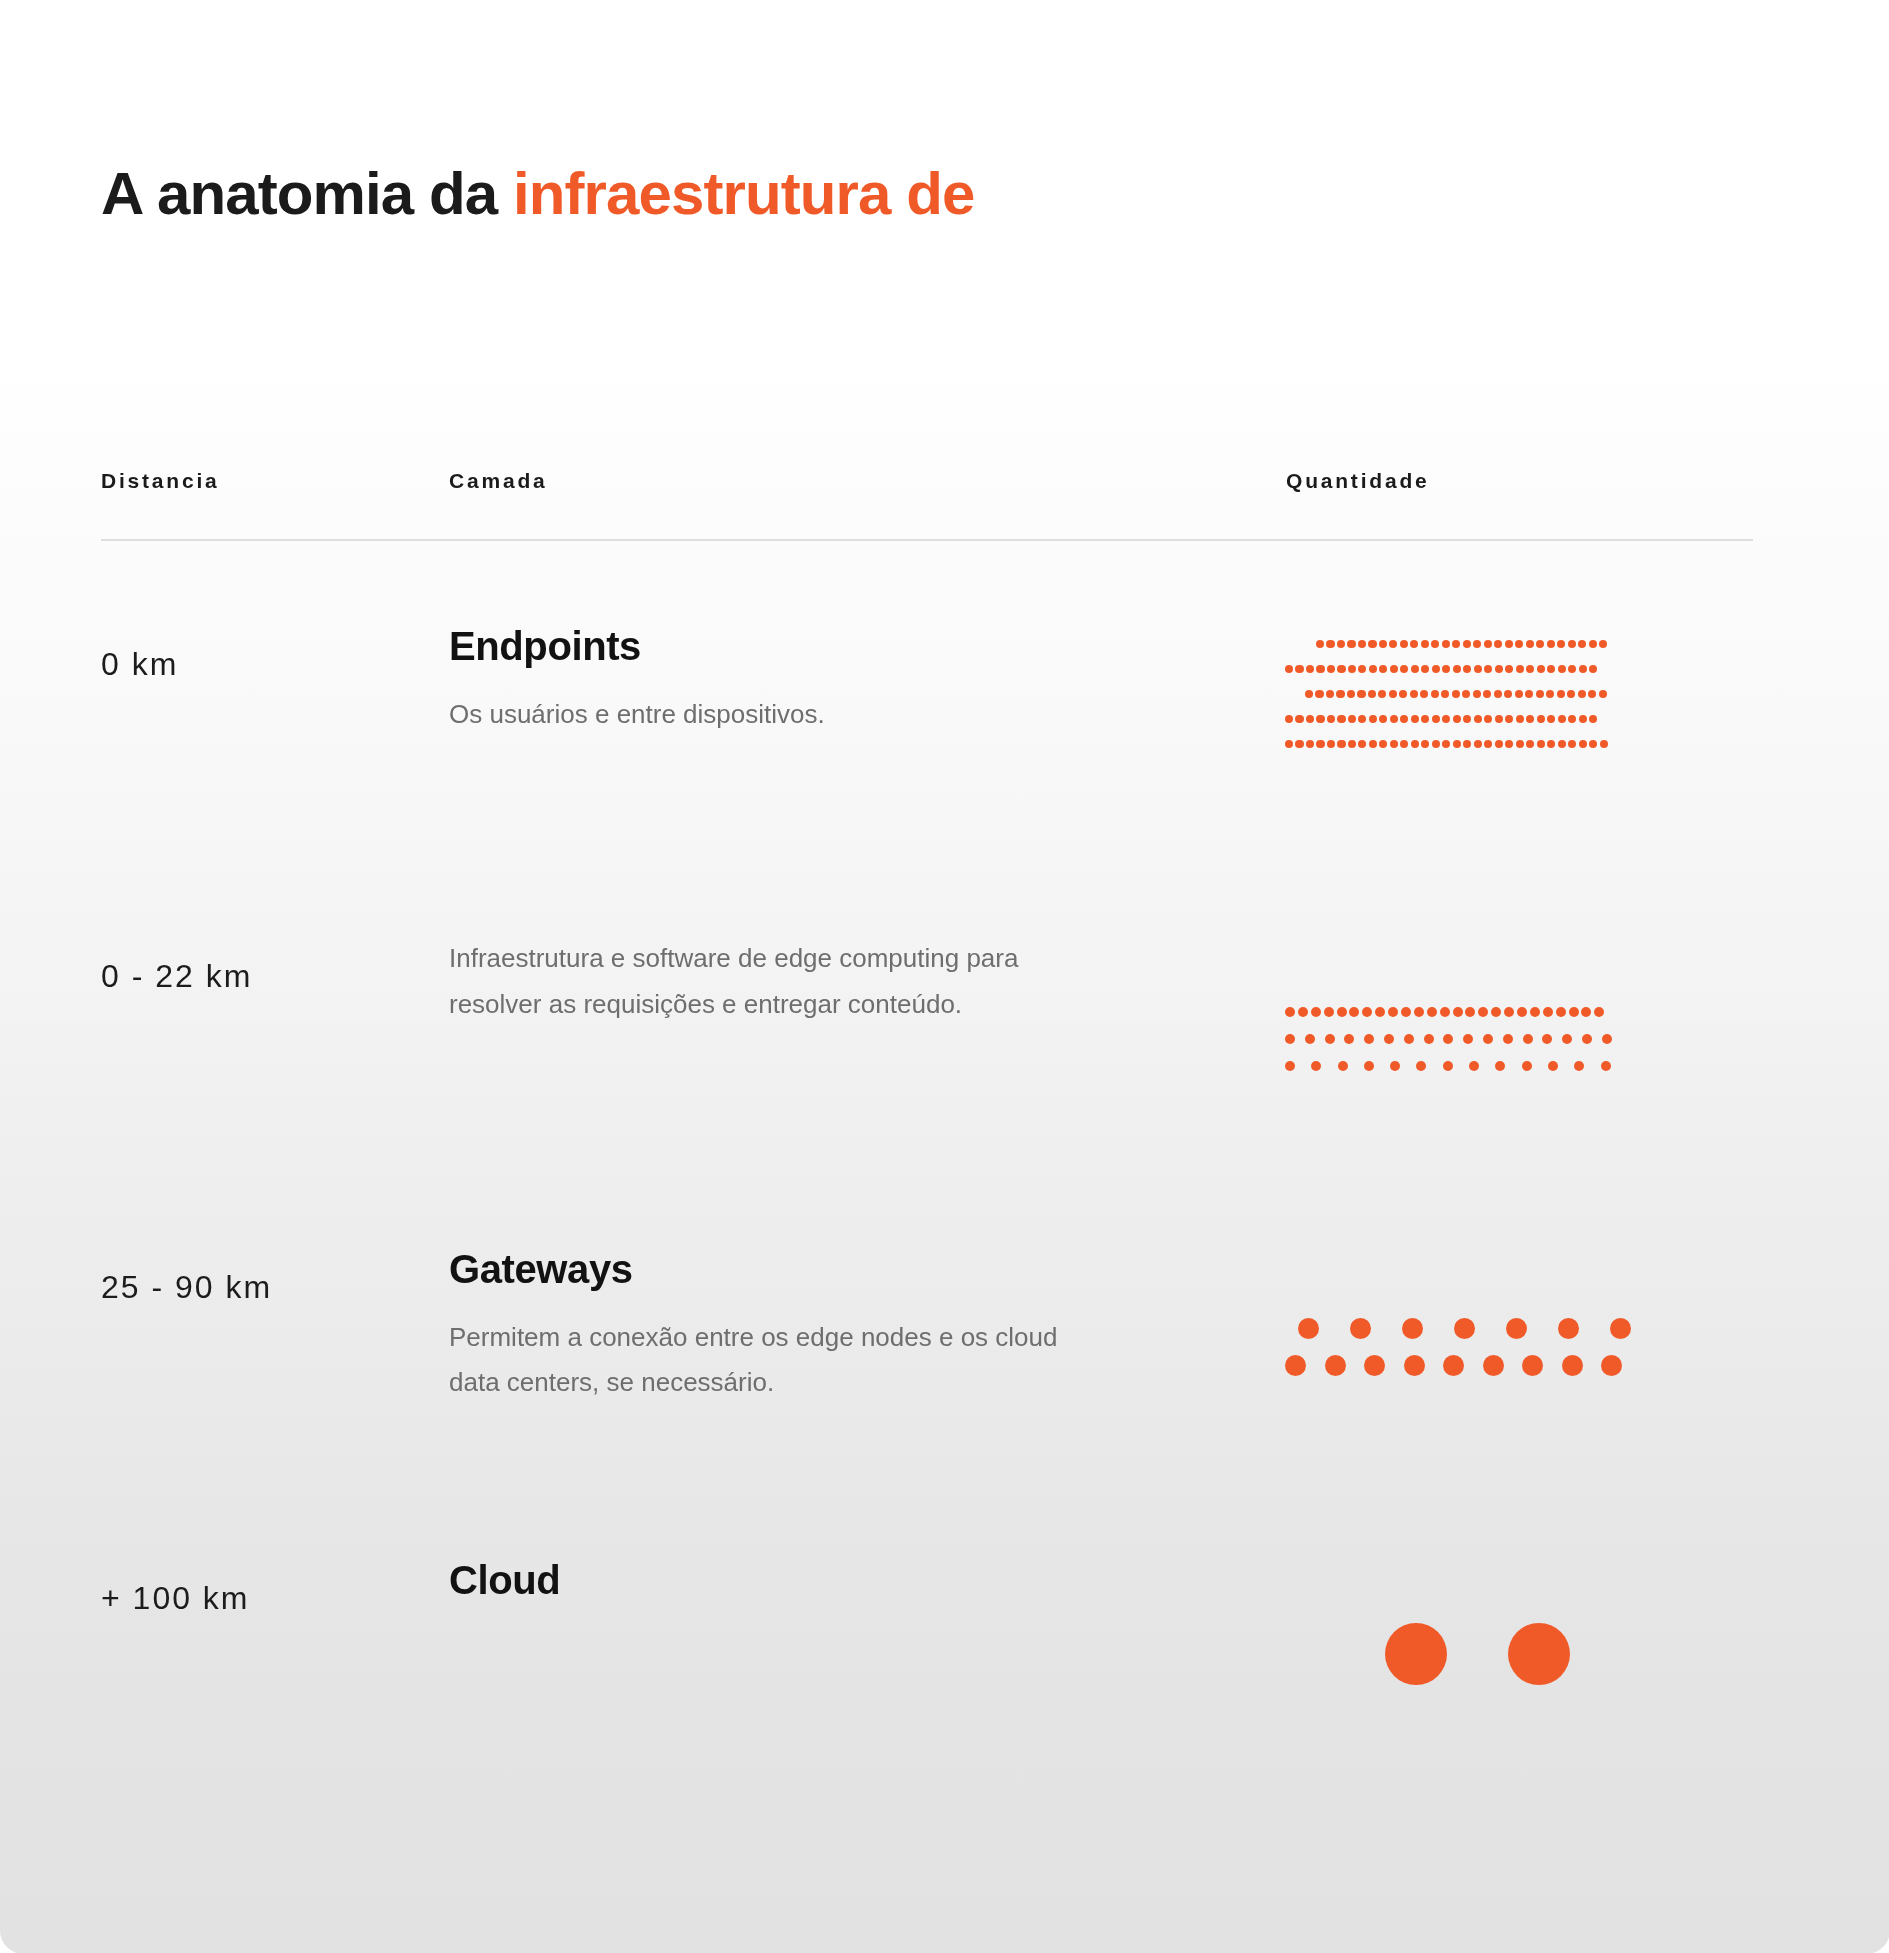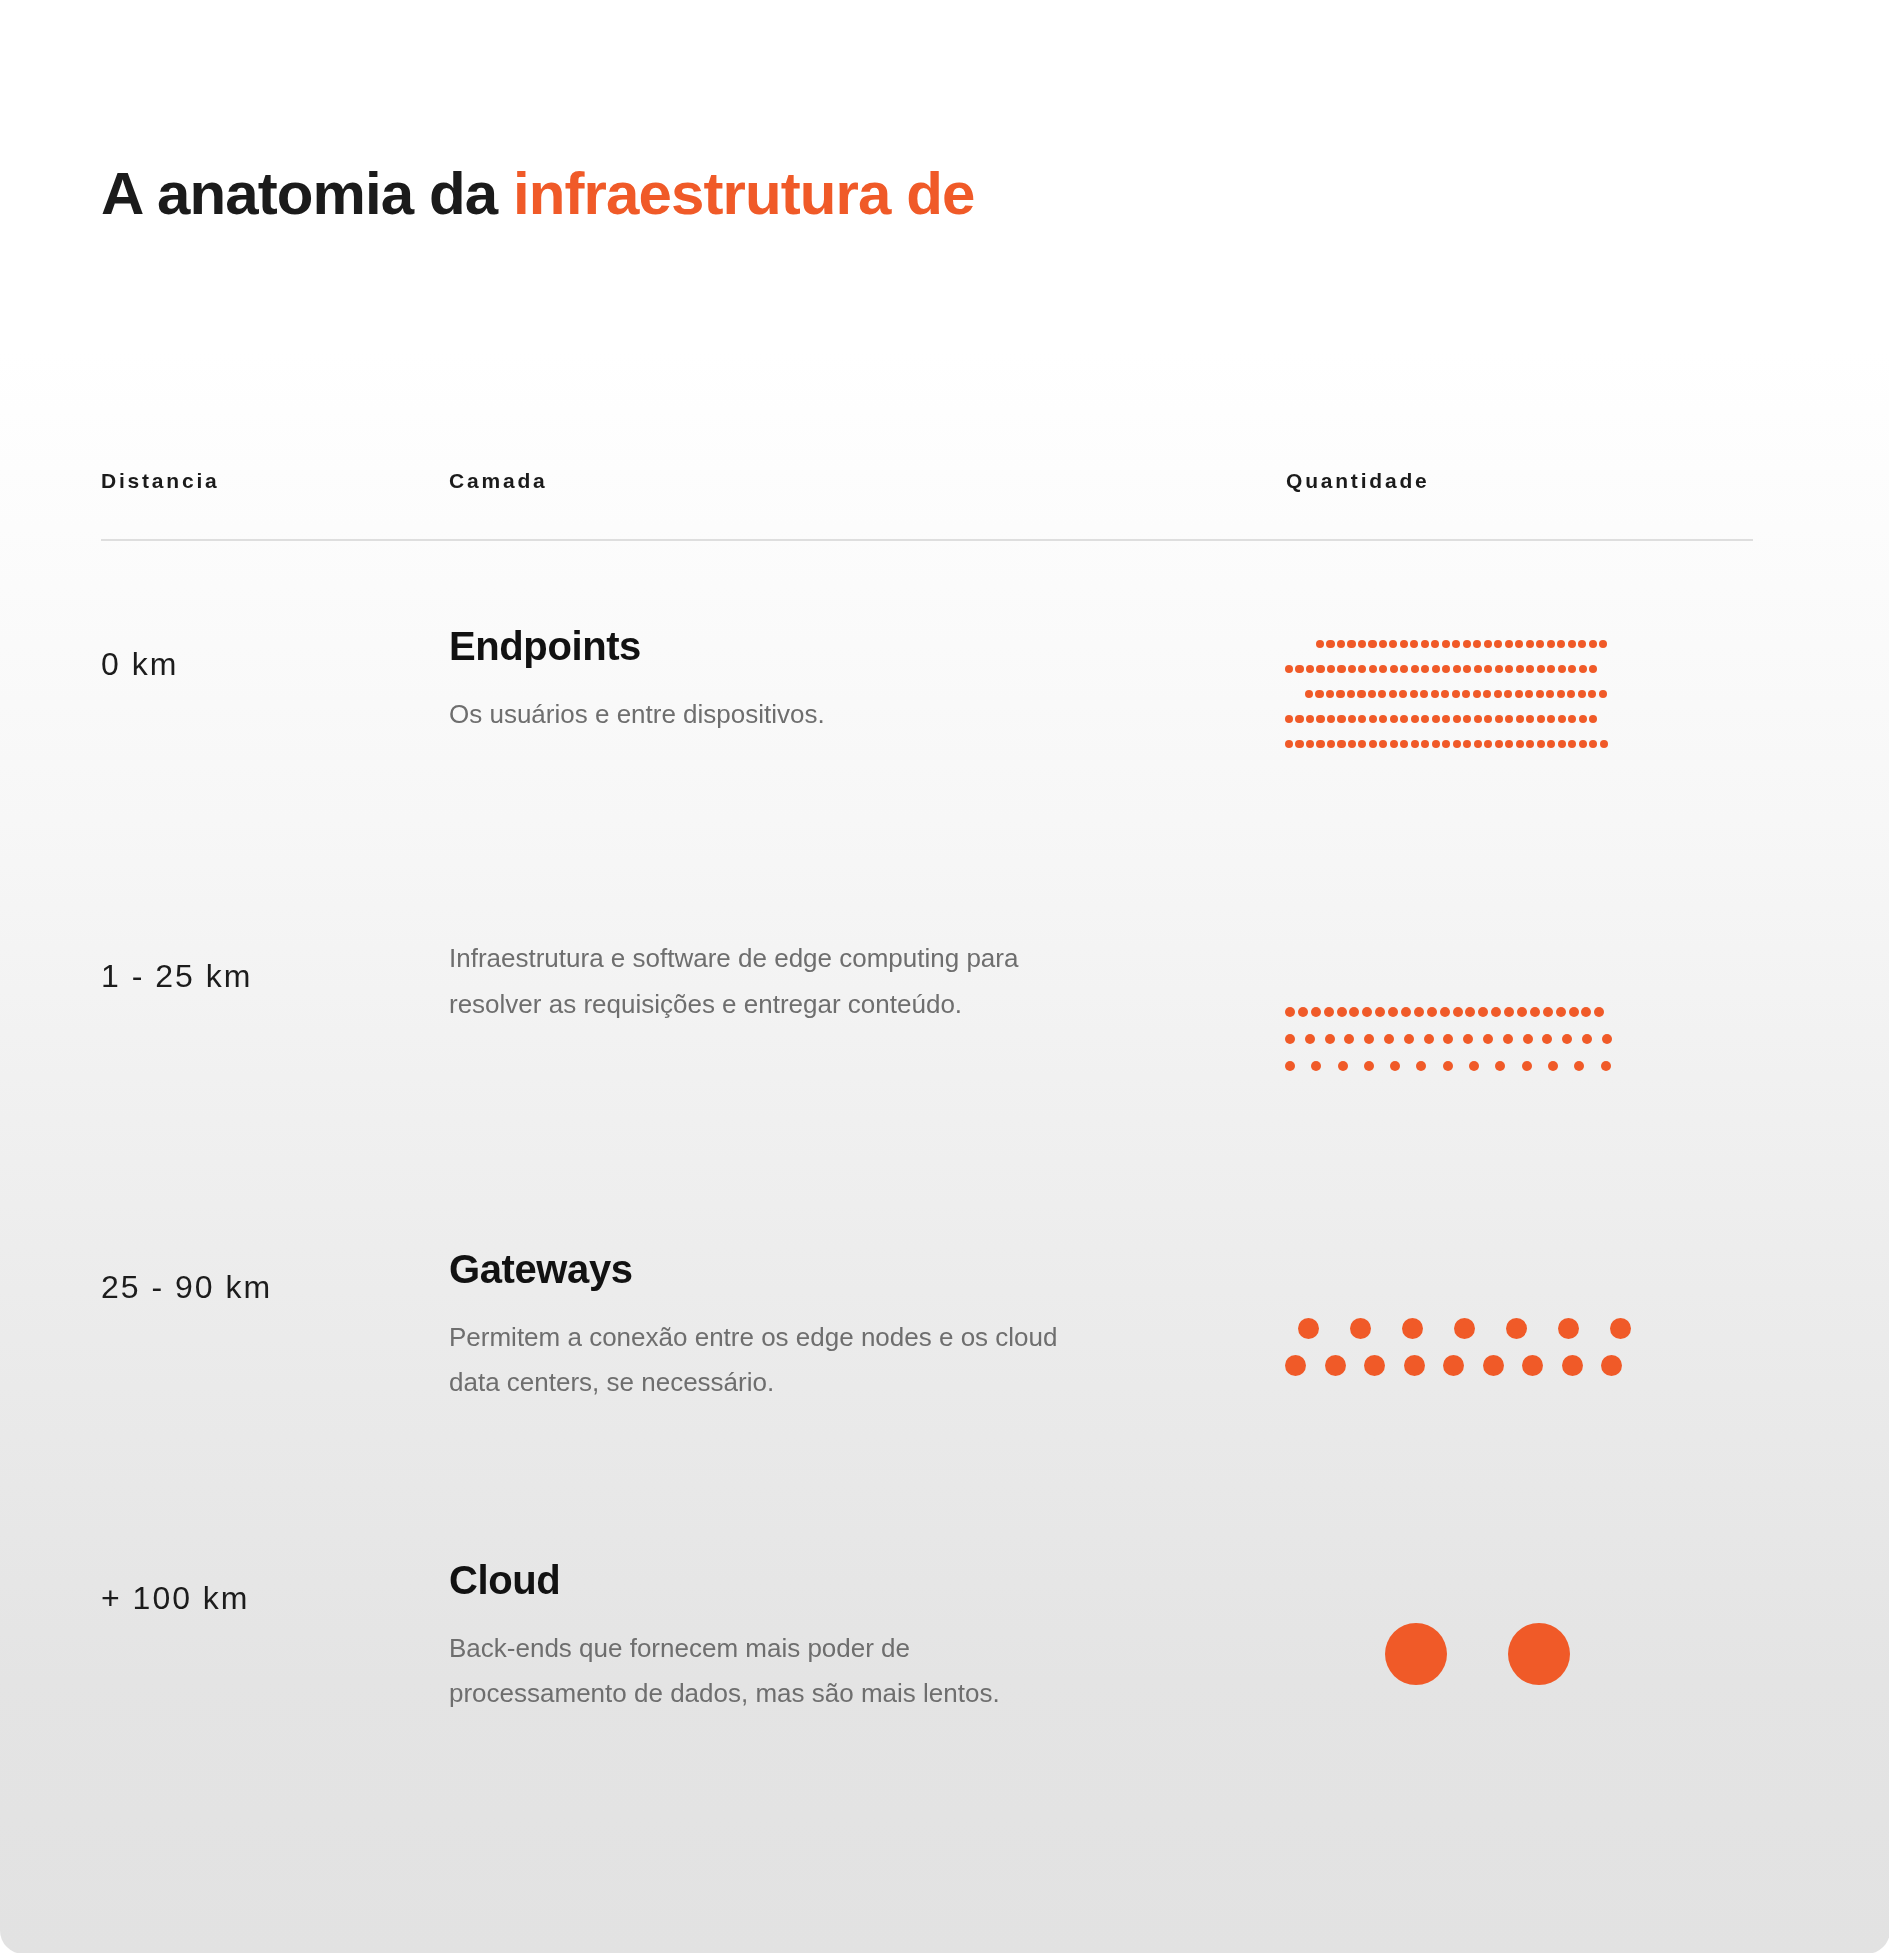--- a/index.html
+++ b/index.html
@@ -151,21 +151,21 @@
     <div class="qty" style="top:16.3px">
         <div class="dotrow" style="height: 25px; padding-left: 31px;"><span class="dot" style="width: 8.1px; height: 8.1px; background: rgb(240, 90, 40); margin-right: 2.4px;"></span><span class="dot" style="width: 8.1px; height: 8.1px; background: rgb(240, 90, 40); margin-right: 2.4px;"></span><span class="dot" style="width: 8.1px; height: 8.1px; background: rgb(240, 90, 40); margin-right: 2.4px;"></span><span class="dot" style="width: 8.1px; height: 8.1px; background: rgb(240, 90, 40); margin-right: 2.4px;"></span><span class="dot" style="width: 8.1px; height: 8.1px; background: rgb(240, 90, 40); margin-right: 2.4px;"></span><span class="dot" style="width: 8.1px; height: 8.1px; background: rgb(240, 90, 40); margin-right: 2.4px;"></span><span class="dot" style="width: 8.1px; height: 8.1px; background: rgb(240, 90, 40); margin-right: 2.4px;"></span><span class="dot" style="width: 8.1px; height: 8.1px; background: rgb(240, 90, 40); margin-right: 2.4px;"></span><span class="dot" style="width: 8.1px; height: 8.1px; background: rgb(240, 90, 40); margin-right: 2.4px;"></span><span class="dot" style="width: 8.1px; height: 8.1px; background: rgb(240, 90, 40); margin-right: 2.4px;"></span><span class="dot" style="width: 8.1px; height: 8.1px; background: rgb(240, 90, 40); margin-right: 2.4px;"></span><span class="dot" style="width: 8.1px; height: 8.1px; background: rgb(240, 90, 40); margin-right: 2.4px;"></span><span class="dot" style="width: 8.1px; height: 8.1px; background: rgb(240, 90, 40); margin-right: 2.4px;"></span><span class="dot" style="width: 8.1px; height: 8.1px; background: rgb(240, 90, 40); margin-right: 2.4px;"></span><span class="dot" style="width: 8.1px; height: 8.1px; background: rgb(240, 90, 40); margin-right: 2.4px;"></span><span class="dot" style="width: 8.1px; height: 8.1px; background: rgb(240, 90, 40); margin-right: 2.4px;"></span><span class="dot" style="width: 8.1px; height: 8.1px; background: rgb(240, 90, 40); margin-right: 2.4px;"></span><span class="dot" style="width: 8.1px; height: 8.1px; background: rgb(240, 90, 40); margin-right: 2.4px;"></span><span class="dot" style="width: 8.1px; height: 8.1px; background: rgb(240, 90, 40); margin-right: 2.4px;"></span><span class="dot" style="width: 8.1px; height: 8.1px; background: rgb(240, 90, 40); margin-right: 2.4px;"></span><span class="dot" style="width: 8.1px; height: 8.1px; background: rgb(240, 90, 40); margin-right: 2.4px;"></span><span class="dot" style="width: 8.1px; height: 8.1px; background: rgb(240, 90, 40); margin-right: 2.4px;"></span><span class="dot" style="width: 8.1px; height: 8.1px; background: rgb(240, 90, 40); margin-right: 2.4px;"></span><span class="dot" style="width: 8.1px; height: 8.1px; background: rgb(240, 90, 40); margin-right: 2.4px;"></span><span class="dot" style="width: 8.1px; height: 8.1px; background: rgb(240, 90, 40); margin-right: 2.4px;"></span><span class="dot" style="width: 8.1px; height: 8.1px; background: rgb(240, 90, 40); margin-right: 2.4px;"></span><span class="dot" style="width: 8.1px; height: 8.1px; background: rgb(240, 90, 40); margin-right: 2.4px;"></span><span class="dot" style="width: 8.1px; height: 8.1px; background: rgb(240, 90, 40);"></span></div>
         <div class="dotrow" style="height: 25px; padding-left: 0px;"><span class="dot" style="width: 8.1px; height: 8.1px; background: rgb(240, 90, 40); margin-right: 2.4px;"></span><span class="dot" style="width: 8.1px; height: 8.1px; background: rgb(240, 90, 40); margin-right: 2.4px;"></span><span class="dot" style="width: 8.1px; height: 8.1px; background: rgb(240, 90, 40); margin-right: 2.4px;"></span><span class="dot" style="width: 8.1px; height: 8.1px; background: rgb(240, 90, 40); margin-right: 2.4px;"></span><span class="dot" style="width: 8.1px; height: 8.1px; background: rgb(240, 90, 40); margin-right: 2.4px;"></span><span class="dot" style="width: 8.1px; height: 8.1px; background: rgb(240, 90, 40); margin-right: 2.4px;"></span><span class="dot" style="width: 8.1px; height: 8.1px; background: rgb(240, 90, 40); margin-right: 2.4px;"></span><span class="dot" style="width: 8.1px; height: 8.1px; background: rgb(240, 90, 40); margin-right: 2.4px;"></span><span class="dot" style="width: 8.1px; height: 8.1px; background: rgb(240, 90, 40); margin-right: 2.4px;"></span><span class="dot" style="width: 8.1px; height: 8.1px; background: rgb(240, 90, 40); margin-right: 2.4px;"></span><span class="dot" style="width: 8.1px; height: 8.1px; background: rgb(240, 90, 40); margin-right: 2.4px;"></span><span class="dot" style="width: 8.1px; height: 8.1px; background: rgb(240, 90, 40); margin-right: 2.4px;"></span><span class="dot" style="width: 8.1px; height: 8.1px; background: rgb(240, 90, 40); margin-right: 2.4px;"></span><span class="dot" style="width: 8.1px; height: 8.1px; background: rgb(240, 90, 40); margin-right: 2.4px;"></span><span class="dot" style="width: 8.1px; height: 8.1px; background: rgb(240, 90, 40); margin-right: 2.4px;"></span><span class="dot" style="width: 8.1px; height: 8.1px; background: rgb(240, 90, 40); margin-right: 2.4px;"></span><span class="dot" style="width: 8.1px; height: 8.1px; background: rgb(240, 90, 40); margin-right: 2.4px;"></span><span class="dot" style="width: 8.1px; height: 8.1px; background: rgb(240, 90, 40); margin-right: 2.4px;"></span><span class="dot" style="width: 8.1px; height: 8.1px; background: rgb(240, 90, 40); margin-right: 2.4px;"></span><span class="dot" style="width: 8.1px; height: 8.1px; background: rgb(240, 90, 40); margin-right: 2.4px;"></span><span class="dot" style="width: 8.1px; height: 8.1px; background: rgb(240, 90, 40); margin-right: 2.4px;"></span><span class="dot" style="width: 8.1px; height: 8.1px; background: rgb(240, 90, 40); margin-right: 2.4px;"></span><span class="dot" style="width: 8.1px; height: 8.1px; background: rgb(240, 90, 40); margin-right: 2.4px;"></span><span class="dot" style="width: 8.1px; height: 8.1px; background: rgb(240, 90, 40); margin-right: 2.4px;"></span><span class="dot" style="width: 8.1px; height: 8.1px; background: rgb(240, 90, 40); margin-right: 2.4px;"></span><span class="dot" style="width: 8.1px; height: 8.1px; background: rgb(240, 90, 40); margin-right: 2.4px;"></span><span class="dot" style="width: 8.1px; height: 8.1px; background: rgb(240, 90, 40); margin-right: 2.4px;"></span><span class="dot" style="width: 8.1px; height: 8.1px; background: rgb(240, 90, 40); margin-right: 2.4px;"></span><span class="dot" style="width: 8.1px; height: 8.1px; background: rgb(240, 90, 40); margin-right: 2.4px;"></span><span class="dot" style="width: 8.1px; height: 8.1px; background: rgb(240, 90, 40);"></span></div>
         <div class="dotrow" style="height: 25px; padding-left: 20px;"><span class="dot" style="width: 8.1px; height: 8.1px; background: rgb(240, 90, 40); margin-right: 2.4px;"></span><span class="dot" style="width: 8.1px; height: 8.1px; background: rgb(240, 90, 40); margin-right: 2.4px;"></span><span class="dot" style="width: 8.1px; height: 8.1px; background: rgb(240, 90, 40); margin-right: 2.4px;"></span><span class="dot" style="width: 8.1px; height: 8.1px; background: rgb(240, 90, 40); margin-right: 2.4px;"></span><span class="dot" style="width: 8.1px; height: 8.1px; background: rgb(240, 90, 40); margin-right: 2.4px;"></span><span class="dot" style="width: 8.1px; height: 8.1px; background: rgb(240, 90, 40); margin-right: 2.4px;"></span><span class="dot" style="width: 8.1px; height: 8.1px; background: rgb(240, 90, 40); margin-right: 2.4px;"></span><span class="dot" style="width: 8.1px; height: 8.1px; background: rgb(240, 90, 40); margin-right: 2.4px;"></span><span class="dot" style="width: 8.1px; height: 8.1px; background: rgb(240, 90, 40); margin-right: 2.4px;"></span><span class="dot" style="width: 8.1px; height: 8.1px; background: rgb(240, 90, 40); margin-right: 2.4px;"></span><span class="dot" style="width: 8.1px; height: 8.1px; background: rgb(240, 90, 40); margin-right: 2.4px;"></span><span class="dot" style="width: 8.1px; height: 8.1px; background: rgb(240, 90, 40); margin-right: 2.4px;"></span><span class="dot" style="width: 8.1px; height: 8.1px; background: rgb(240, 90, 40); margin-right: 2.4px;"></span><span class="dot" style="width: 8.1px; height: 8.1px; background: rgb(240, 90, 40); margin-right: 2.4px;"></span><span class="dot" style="width: 8.1px; height: 8.1px; background: rgb(240, 90, 40); margin-right: 2.4px;"></span><span class="dot" style="width: 8.1px; height: 8.1px; background: rgb(240, 90, 40); margin-right: 2.4px;"></span><span class="dot" style="width: 8.1px; height: 8.1px; background: rgb(240, 90, 40); margin-right: 2.4px;"></span><span class="dot" style="width: 8.1px; height: 8.1px; background: rgb(240, 90, 40); margin-right: 2.4px;"></span><span class="dot" style="width: 8.1px; height: 8.1px; background: rgb(240, 90, 40); margin-right: 2.4px;"></span><span class="dot" style="width: 8.1px; height: 8.1px; background: rgb(240, 90, 40); margin-right: 2.4px;"></span><span class="dot" style="width: 8.1px; height: 8.1px; background: rgb(240, 90, 40); margin-right: 2.4px;"></span><span class="dot" style="width: 8.1px; height: 8.1px; background: rgb(240, 90, 40); margin-right: 2.4px;"></span><span class="dot" style="width: 8.1px; height: 8.1px; background: rgb(240, 90, 40); margin-right: 2.4px;"></span><span class="dot" style="width: 8.1px; height: 8.1px; background: rgb(240, 90, 40); margin-right: 2.4px;"></span><span class="dot" style="width: 8.1px; height: 8.1px; background: rgb(240, 90, 40); margin-right: 2.4px;"></span><span class="dot" style="width: 8.1px; height: 8.1px; background: rgb(240, 90, 40); margin-right: 2.4px;"></span><span class="dot" style="width: 8.1px; height: 8.1px; background: rgb(240, 90, 40); margin-right: 2.4px;"></span><span class="dot" style="width: 8.1px; height: 8.1px; background: rgb(240, 90, 40); margin-right: 2.4px;"></span><span class="dot" style="width: 8.1px; height: 8.1px; background: rgb(240, 90, 40);"></span></div>
         <div class="dotrow" style="height: 25px; padding-left: 0px;"><span class="dot" style="width: 8.1px; height: 8.1px; background: rgb(240, 90, 40); margin-right: 2.4px;"></span><span class="dot" style="width: 8.1px; height: 8.1px; background: rgb(240, 90, 40); margin-right: 2.4px;"></span><span class="dot" style="width: 8.1px; height: 8.1px; background: rgb(240, 90, 40); margin-right: 2.4px;"></span><span class="dot" style="width: 8.1px; height: 8.1px; background: rgb(240, 90, 40); margin-right: 2.4px;"></span><span class="dot" style="width: 8.1px; height: 8.1px; background: rgb(240, 90, 40); margin-right: 2.4px;"></span><span class="dot" style="width: 8.1px; height: 8.1px; background: rgb(240, 90, 40); margin-right: 2.4px;"></span><span class="dot" style="width: 8.1px; height: 8.1px; background: rgb(240, 90, 40); margin-right: 2.4px;"></span><span class="dot" style="width: 8.1px; height: 8.1px; background: rgb(240, 90, 40); margin-right: 2.4px;"></span><span class="dot" style="width: 8.1px; height: 8.1px; background: rgb(240, 90, 40); margin-right: 2.4px;"></span><span class="dot" style="width: 8.1px; height: 8.1px; background: rgb(240, 90, 40); margin-right: 2.4px;"></span><span class="dot" style="width: 8.1px; height: 8.1px; background: rgb(240, 90, 40); margin-right: 2.4px;"></span><span class="dot" style="width: 8.1px; height: 8.1px; background: rgb(240, 90, 40); margin-right: 2.4px;"></span><span class="dot" style="width: 8.1px; height: 8.1px; background: rgb(240, 90, 40); margin-right: 2.4px;"></span><span class="dot" style="width: 8.1px; height: 8.1px; background: rgb(240, 90, 40); margin-right: 2.4px;"></span><span class="dot" style="width: 8.1px; height: 8.1px; background: rgb(240, 90, 40); margin-right: 2.4px;"></span><span class="dot" style="width: 8.1px; height: 8.1px; background: rgb(240, 90, 40); margin-right: 2.4px;"></span><span class="dot" style="width: 8.1px; height: 8.1px; background: rgb(240, 90, 40); margin-right: 2.4px;"></span><span class="dot" style="width: 8.1px; height: 8.1px; background: rgb(240, 90, 40); margin-right: 2.4px;"></span><span class="dot" style="width: 8.1px; height: 8.1px; background: rgb(240, 90, 40); margin-right: 2.4px;"></span><span class="dot" style="width: 8.1px; height: 8.1px; background: rgb(240, 90, 40); margin-right: 2.4px;"></span><span class="dot" style="width: 8.1px; height: 8.1px; background: rgb(240, 90, 40); margin-right: 2.4px;"></span><span class="dot" style="width: 8.1px; height: 8.1px; background: rgb(240, 90, 40); margin-right: 2.4px;"></span><span class="dot" style="width: 8.1px; height: 8.1px; background: rgb(240, 90, 40); margin-right: 2.4px;"></span><span class="dot" style="width: 8.1px; height: 8.1px; background: rgb(240, 90, 40); margin-right: 2.4px;"></span><span class="dot" style="width: 8.1px; height: 8.1px; background: rgb(240, 90, 40); margin-right: 2.4px;"></span><span class="dot" style="width: 8.1px; height: 8.1px; background: rgb(240, 90, 40); margin-right: 2.4px;"></span><span class="dot" style="width: 8.1px; height: 8.1px; background: rgb(240, 90, 40); margin-right: 2.4px;"></span><span class="dot" style="width: 8.1px; height: 8.1px; background: rgb(240, 90, 40); margin-right: 2.4px;"></span><span class="dot" style="width: 8.1px; height: 8.1px; background: rgb(240, 90, 40); margin-right: 2.4px;"></span><span class="dot" style="width: 8.1px; height: 8.1px; background: rgb(240, 90, 40);"></span></div>
         <div class="dotrow" style="height: 25px; padding-left: 0px;"><span class="dot" style="width: 8.1px; height: 8.1px; background: rgb(240, 90, 40); margin-right: 2.4px;"></span><span class="dot" style="width: 8.1px; height: 8.1px; background: rgb(240, 90, 40); margin-right: 2.4px;"></span><span class="dot" style="width: 8.1px; height: 8.1px; background: rgb(240, 90, 40); margin-right: 2.4px;"></span><span class="dot" style="width: 8.1px; height: 8.1px; background: rgb(240, 90, 40); margin-right: 2.4px;"></span><span class="dot" style="width: 8.1px; height: 8.1px; background: rgb(240, 90, 40); margin-right: 2.4px;"></span><span class="dot" style="width: 8.1px; height: 8.1px; background: rgb(240, 90, 40); margin-right: 2.4px;"></span><span class="dot" style="width: 8.1px; height: 8.1px; background: rgb(240, 90, 40); margin-right: 2.4px;"></span><span class="dot" style="width: 8.1px; height: 8.1px; background: rgb(240, 90, 40); margin-right: 2.4px;"></span><span class="dot" style="width: 8.1px; height: 8.1px; background: rgb(240, 90, 40); margin-right: 2.4px;"></span><span class="dot" style="width: 8.1px; height: 8.1px; background: rgb(240, 90, 40); margin-right: 2.4px;"></span><span class="dot" style="width: 8.1px; height: 8.1px; background: rgb(240, 90, 40); margin-right: 2.4px;"></span><span class="dot" style="width: 8.1px; height: 8.1px; background: rgb(240, 90, 40); margin-right: 2.4px;"></span><span class="dot" style="width: 8.1px; height: 8.1px; background: rgb(240, 90, 40); margin-right: 2.4px;"></span><span class="dot" style="width: 8.1px; height: 8.1px; background: rgb(240, 90, 40); margin-right: 2.4px;"></span><span class="dot" style="width: 8.1px; height: 8.1px; background: rgb(240, 90, 40); margin-right: 2.4px;"></span><span class="dot" style="width: 8.1px; height: 8.1px; background: rgb(240, 90, 40); margin-right: 2.4px;"></span><span class="dot" style="width: 8.1px; height: 8.1px; background: rgb(240, 90, 40); margin-right: 2.4px;"></span><span class="dot" style="width: 8.1px; height: 8.1px; background: rgb(240, 90, 40); margin-right: 2.4px;"></span><span class="dot" style="width: 8.1px; height: 8.1px; background: rgb(240, 90, 40); margin-right: 2.4px;"></span><span class="dot" style="width: 8.1px; height: 8.1px; background: rgb(240, 90, 40); margin-right: 2.4px;"></span><span class="dot" style="width: 8.1px; height: 8.1px; background: rgb(240, 90, 40); margin-right: 2.4px;"></span><span class="dot" style="width: 8.1px; height: 8.1px; background: rgb(240, 90, 40); margin-right: 2.4px;"></span><span class="dot" style="width: 8.1px; height: 8.1px; background: rgb(240, 90, 40); margin-right: 2.4px;"></span><span class="dot" style="width: 8.1px; height: 8.1px; background: rgb(240, 90, 40); margin-right: 2.4px;"></span><span class="dot" style="width: 8.1px; height: 8.1px; background: rgb(240, 90, 40); margin-right: 2.4px;"></span><span class="dot" style="width: 8.1px; height: 8.1px; background: rgb(240, 90, 40); margin-right: 2.4px;"></span><span class="dot" style="width: 8.1px; height: 8.1px; background: rgb(240, 90, 40); margin-right: 2.4px;"></span><span class="dot" style="width: 8.1px; height: 8.1px; background: rgb(240, 90, 40); margin-right: 2.4px;"></span><span class="dot" style="width: 8.1px; height: 8.1px; background: rgb(240, 90, 40); margin-right: 2.4px;"></span><span class="dot" style="width: 8.1px; height: 8.1px; background: rgb(240, 90, 40); margin-right: 2.4px;"></span><span class="dot" style="width: 8.1px; height: 8.1px; background: rgb(240, 90, 40);"></span></div>
       </div>
   </div>
 
   <div class="row r1">
-    <div class="distance">1 - 25 km</div>
+    <div class="distance">0 - 22 km</div>
     <div class="layer-block">
       <div class="layer-desc">Infraestrutura e software de edge computing para resolver as requisições e entregar conteúdo.</div>
     </div>
     <div class="qty" style="top:71px">
         <div class="dotrow" style="height: 27px; padding-left: 0px;"><span class="dot" style="width: 10px; height: 10px; background: rgb(240, 90, 40); margin-right: 2.9px;"></span><span class="dot" style="width: 10px; height: 10px; background: rgb(240, 90, 40); margin-right: 2.9px;"></span><span class="dot" style="width: 10px; height: 10px; background: rgb(240, 90, 40); margin-right: 2.9px;"></span><span class="dot" style="width: 10px; height: 10px; background: rgb(240, 90, 40); margin-right: 2.9px;"></span><span class="dot" style="width: 10px; height: 10px; background: rgb(240, 90, 40); margin-right: 2.9px;"></span><span class="dot" style="width: 10px; height: 10px; background: rgb(240, 90, 40); margin-right: 2.9px;"></span><span class="dot" style="width: 10px; height: 10px; background: rgb(240, 90, 40); margin-right: 2.9px;"></span><span class="dot" style="width: 10px; height: 10px; background: rgb(240, 90, 40); margin-right: 2.9px;"></span><span class="dot" style="width: 10px; height: 10px; background: rgb(240, 90, 40); margin-right: 2.9px;"></span><span class="dot" style="width: 10px; height: 10px; background: rgb(240, 90, 40); margin-right: 2.9px;"></span><span class="dot" style="width: 10px; height: 10px; background: rgb(240, 90, 40); margin-right: 2.9px;"></span><span class="dot" style="width: 10px; height: 10px; background: rgb(240, 90, 40); margin-right: 2.9px;"></span><span class="dot" style="width: 10px; height: 10px; background: rgb(240, 90, 40); margin-right: 2.9px;"></span><span class="dot" style="width: 10px; height: 10px; background: rgb(240, 90, 40); margin-right: 2.9px;"></span><span class="dot" style="width: 10px; height: 10px; background: rgb(240, 90, 40); margin-right: 2.9px;"></span><span class="dot" style="width: 10px; height: 10px; background: rgb(240, 90, 40); margin-right: 2.9px;"></span><span class="dot" style="width: 10px; height: 10px; background: rgb(240, 90, 40); margin-right: 2.9px;"></span><span class="dot" style="width: 10px; height: 10px; background: rgb(240, 90, 40); margin-right: 2.9px;"></span><span class="dot" style="width: 10px; height: 10px; background: rgb(240, 90, 40); margin-right: 2.9px;"></span><span class="dot" style="width: 10px; height: 10px; background: rgb(240, 90, 40); margin-right: 2.9px;"></span><span class="dot" style="width: 10px; height: 10px; background: rgb(240, 90, 40); margin-right: 2.9px;"></span><span class="dot" style="width: 10px; height: 10px; background: rgb(240, 90, 40); margin-right: 2.9px;"></span><span class="dot" style="width: 10px; height: 10px; background: rgb(240, 90, 40); margin-right: 2.9px;"></span><span class="dot" style="width: 10px; height: 10px; background: rgb(240, 90, 40); margin-right: 2.9px;"></span><span class="dot" style="width: 10px; height: 10px; background: rgb(240, 90, 40);"></span></div>
         <div class="dotrow" style="height: 27px; padding-left: 0px;"><span class="dot" style="width: 10px; height: 10px; background: rgb(240, 90, 40); margin-right: 9.8px;"></span><span class="dot" style="width: 10px; height: 10px; background: rgb(240, 90, 40); margin-right: 9.8px;"></span><span class="dot" style="width: 10px; height: 10px; background: rgb(240, 90, 40); margin-right: 9.8px;"></span><span class="dot" style="width: 10px; height: 10px; background: rgb(240, 90, 40); margin-right: 9.8px;"></span><span class="dot" style="width: 10px; height: 10px; background: rgb(240, 90, 40); margin-right: 9.8px;"></span><span class="dot" style="width: 10px; height: 10px; background: rgb(240, 90, 40); margin-right: 9.8px;"></span><span class="dot" style="width: 10px; height: 10px; background: rgb(240, 90, 40); margin-right: 9.8px;"></span><span class="dot" style="width: 10px; height: 10px; background: rgb(240, 90, 40); margin-right: 9.8px;"></span><span class="dot" style="width: 10px; height: 10px; background: rgb(240, 90, 40); margin-right: 9.8px;"></span><span class="dot" style="width: 10px; height: 10px; background: rgb(240, 90, 40); margin-right: 9.8px;"></span><span class="dot" style="width: 10px; height: 10px; background: rgb(240, 90, 40); margin-right: 9.8px;"></span><span class="dot" style="width: 10px; height: 10px; background: rgb(240, 90, 40); margin-right: 9.8px;"></span><span class="dot" style="width: 10px; height: 10px; background: rgb(240, 90, 40); margin-right: 9.8px;"></span><span class="dot" style="width: 10px; height: 10px; background: rgb(240, 90, 40); margin-right: 9.8px;"></span><span class="dot" style="width: 10px; height: 10px; background: rgb(240, 90, 40); margin-right: 9.8px;"></span><span class="dot" style="width: 10px; height: 10px; background: rgb(240, 90, 40); margin-right: 9.8px;"></span><span class="dot" style="width: 10px; height: 10px; background: rgb(240, 90, 40);"></span></div>
         <div class="dotrow" style="height: 27px; padding-left: 0px;"><span class="dot" style="width: 10px; height: 10px; background: rgb(240, 90, 40); margin-right: 16.3px;"></span><span class="dot" style="width: 10px; height: 10px; background: rgb(240, 90, 40); margin-right: 16.3px;"></span><span class="dot" style="width: 10px; height: 10px; background: rgb(240, 90, 40); margin-right: 16.3px;"></span><span class="dot" style="width: 10px; height: 10px; background: rgb(240, 90, 40); margin-right: 16.3px;"></span><span class="dot" style="width: 10px; height: 10px; background: rgb(240, 90, 40); margin-right: 16.3px;"></span><span class="dot" style="width: 10px; height: 10px; background: rgb(240, 90, 40); margin-right: 16.3px;"></span><span class="dot" style="width: 10px; height: 10px; background: rgb(240, 90, 40); margin-right: 16.3px;"></span><span class="dot" style="width: 10px; height: 10px; background: rgb(240, 90, 40); margin-right: 16.3px;"></span><span class="dot" style="width: 10px; height: 10px; background: rgb(240, 90, 40); margin-right: 16.3px;"></span><span class="dot" style="width: 10px; height: 10px; background: rgb(240, 90, 40); margin-right: 16.3px;"></span><span class="dot" style="width: 10px; height: 10px; background: rgb(240, 90, 40); margin-right: 16.3px;"></span><span class="dot" style="width: 10px; height: 10px; background: rgb(240, 90, 40); margin-right: 16.3px;"></span><span class="dot" style="width: 10px; height: 10px; background: rgb(240, 90, 40);"></span></div>
       </div>
   </div>
 
@@ -178,21 +178,20 @@
     <div class="qty" style="top:71px">
         <div class="dotrow" style="height: 37px; padding-left: 12.7px;"><span class="dot" style="width: 21px; height: 21px; background: rgb(240, 90, 40); margin-right: 31px;"></span><span class="dot" style="width: 21px; height: 21px; background: rgb(240, 90, 40); margin-right: 31px;"></span><span class="dot" style="width: 21px; height: 21px; background: rgb(240, 90, 40); margin-right: 31px;"></span><span class="dot" style="width: 21px; height: 21px; background: rgb(240, 90, 40); margin-right: 31px;"></span><span class="dot" style="width: 21px; height: 21px; background: rgb(240, 90, 40); margin-right: 31px;"></span><span class="dot" style="width: 21px; height: 21px; background: rgb(240, 90, 40); margin-right: 31px;"></span><span class="dot" style="width: 21px; height: 21px; background: rgb(240, 90, 40);"></span></div>
         <div class="dotrow" style="height: 37px; padding-left: 0px;"><span class="dot" style="width: 21px; height: 21px; background: rgb(240, 90, 40); margin-right: 18.5px;"></span><span class="dot" style="width: 21px; height: 21px; background: rgb(240, 90, 40); margin-right: 18.5px;"></span><span class="dot" style="width: 21px; height: 21px; background: rgb(240, 90, 40); margin-right: 18.5px;"></span><span class="dot" style="width: 21px; height: 21px; background: rgb(240, 90, 40); margin-right: 18.5px;"></span><span class="dot" style="width: 21px; height: 21px; background: rgb(240, 90, 40); margin-right: 18.5px;"></span><span class="dot" style="width: 21px; height: 21px; background: rgb(240, 90, 40); margin-right: 18.5px;"></span><span class="dot" style="width: 21px; height: 21px; background: rgb(240, 90, 40); margin-right: 18.5px;"></span><span class="dot" style="width: 21px; height: 21px; background: rgb(240, 90, 40); margin-right: 18.5px;"></span><span class="dot" style="width: 21px; height: 21px; background: rgb(240, 90, 40);"></span></div>
       </div>
   </div>
 
   <div class="row r3">
     <div class="distance">+ 100 km</div>
     <div class="layer-block">
       <div class="layer-name">Cloud</div>
-      <div class="layer-desc">Back-ends que fornecem mais poder de processamento de dados, mas são mais lentos.</div>
     </div>
     <div class="qty" style="top:65px">
         <div class="dotrow" style="height: 72px; padding-left: 100px;"><span class="dot" style="width: 62px; height: 62px; background: rgb(240, 90, 40); margin-right: 61px;"></span><span class="dot" style="width: 62px; height: 62px; background: rgb(240, 90, 40);"></span></div>
       </div>
   </div>
 
 </div>
 
 
 </body></html>

